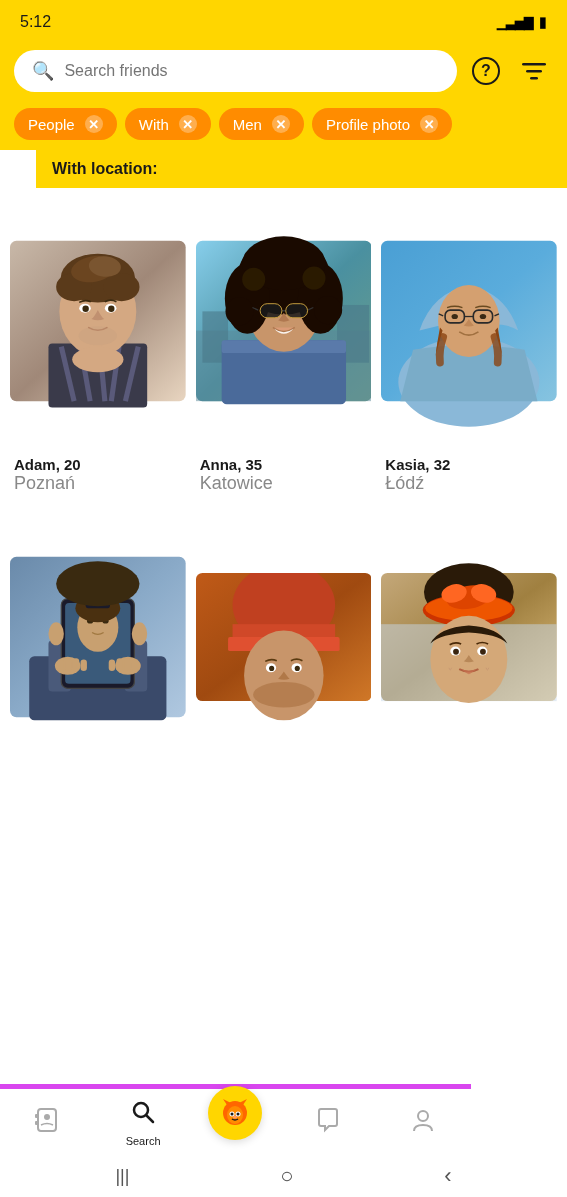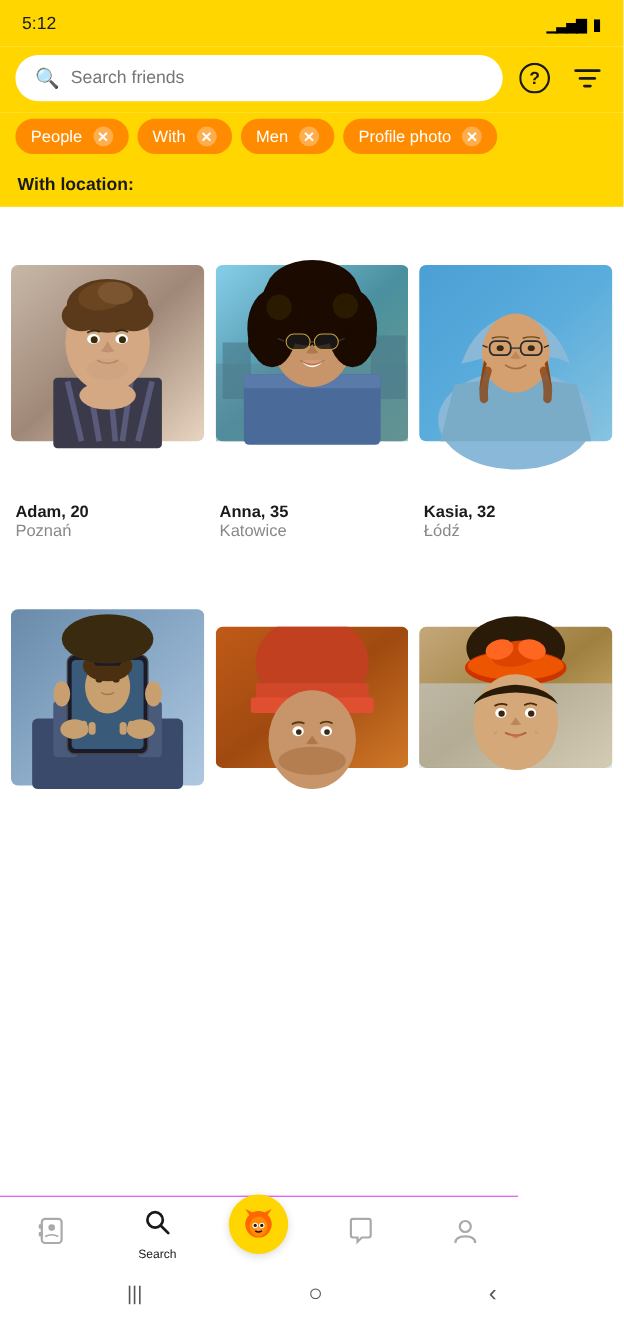--- a/index.html
+++ b/index.html
@@ -112,20 +112,21 @@
       line-height: 1;
     }
 
     
     .location-banner {
       background: #FFD600;
       padding: 10px 16px;
       font-size: 16px;
       font-weight: 600;
       color: #1a1a1a;
+      margin-left: 36px;
     }
 
     
     .people-grid {
       padding: 8px 10px;
       display: grid;
       grid-template-columns: 1fr 1fr 1fr;
       gap: 10px;
     }
     .person-card {
@@ -147,32 +148,32 @@
     .person-info {
       padding: 6px 4px 8px;
       background: #fff;
     }
     .person-name {
       font-size: 15px;
       font-weight: 600;
       color: #1a1a1a;
     }
     .person-location {
-      font-size: 15px;
+      font-size: 18px;
       color: #888;
     }
 
     
     .bottom-nav {
       position: fixed;
       bottom: 42px;
       left: 0;
       width: 471px;
       background: #fff;
-      border-top: 1px solid #d946ef;
+      border-top: 5px solid #d946ef;
       display: flex;
       align-items: center;
       justify-content: space-around;
       padding: 10px 0 8px;
     }
     .nav-item {
       display: flex;
       flex-direction: column;
       align-items: center;
       gap: 4px;

